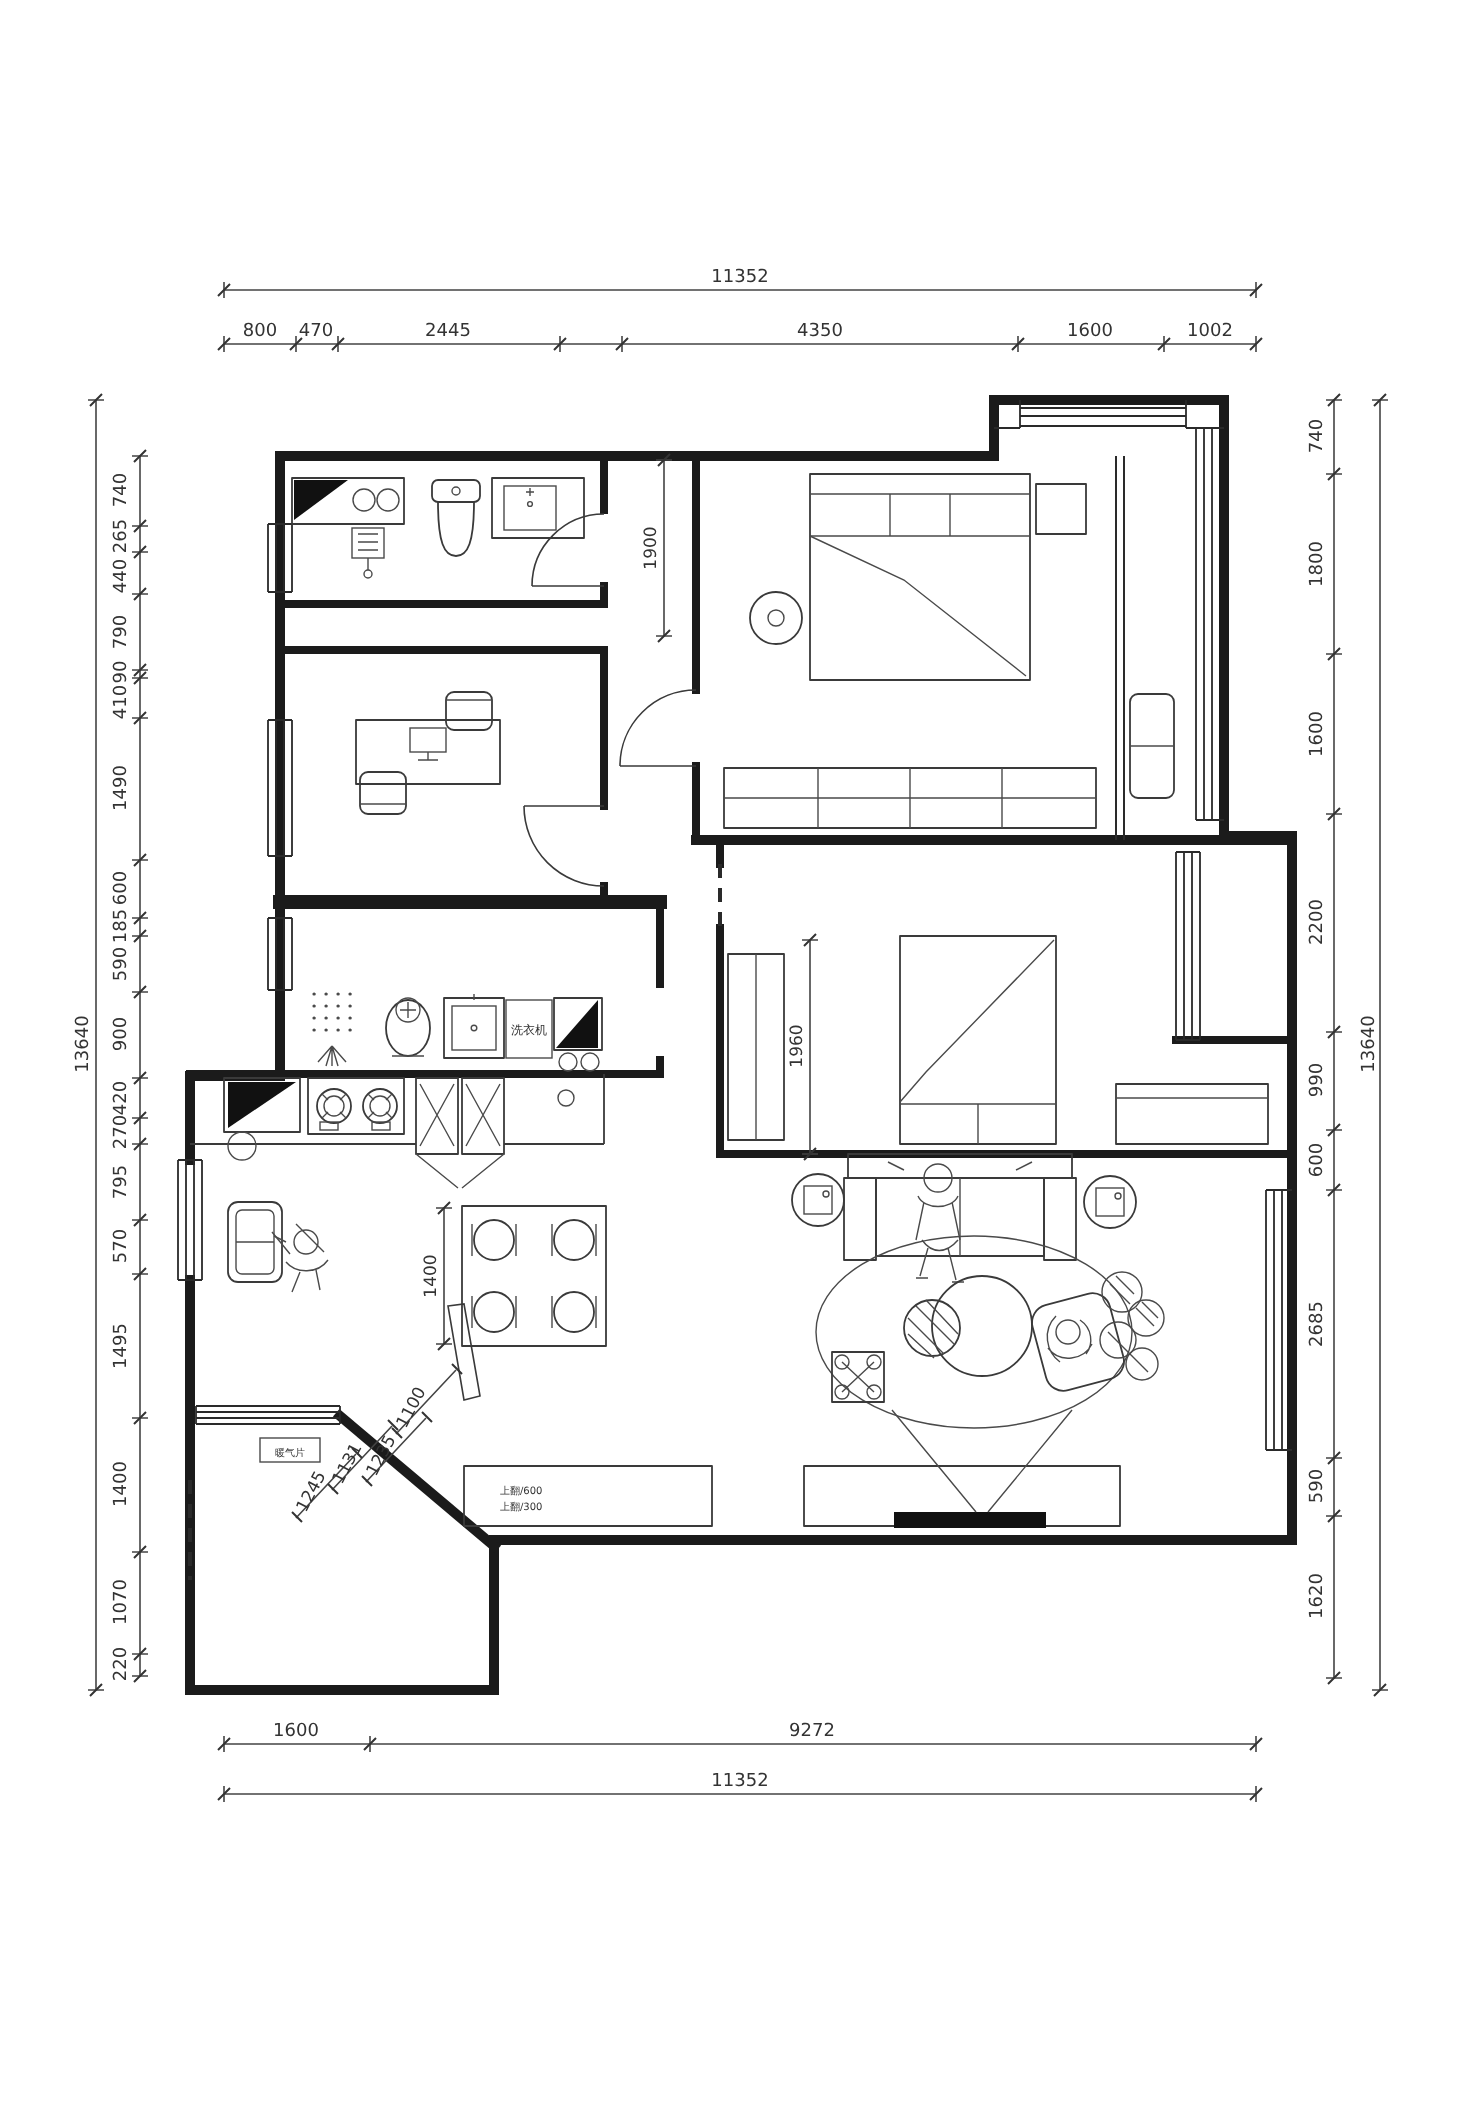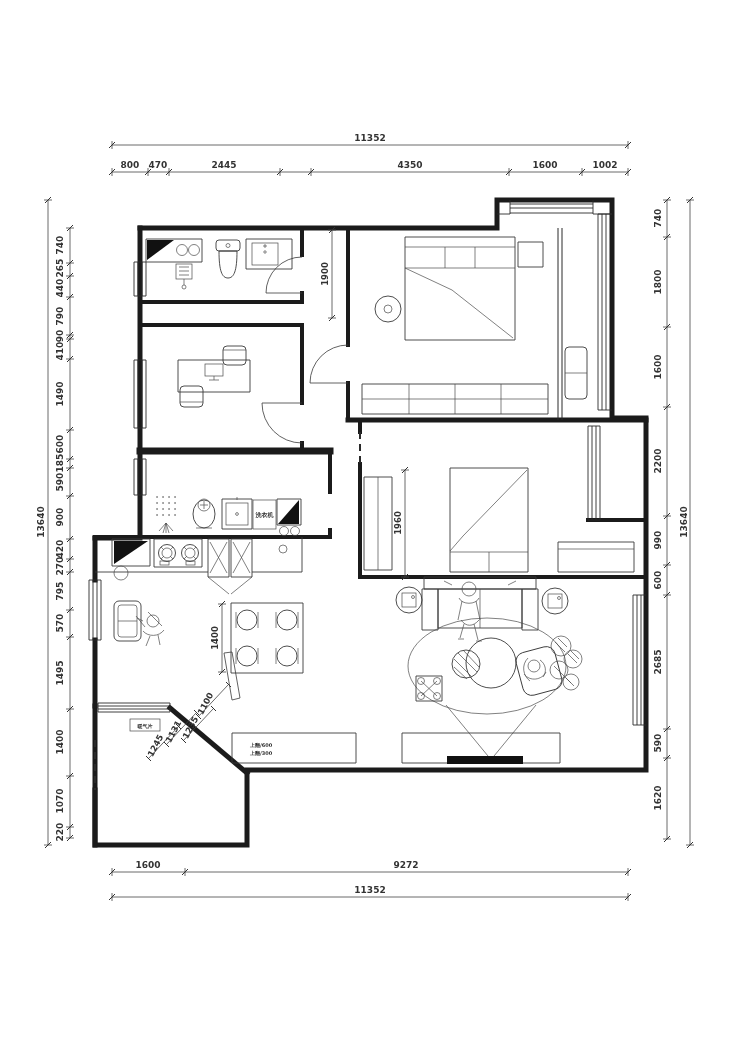--- a/index.html
+++ b/index.html
@@ -1,16 +1,16 @@
 <!DOCTYPE html>
 <html><head>
 <meta charset="utf-8">
 <style>
   html,body{margin:0;padding:0;background:#ffffff;}
-  .page{position:relative;width:740px;height:904px;background:#ffffff;overflow:hidden;font-weight:bold;}
+  .page{position:relative;width:740px;height:904px;background:#ffffff;overflow:hidden;}
   svg{display:block;}
   .dim-line{stroke:#444;stroke-width:0.8;fill:none;}
   .tick{stroke:#333;stroke-width:1;fill:none;}
   .wall{stroke:#1b1b1b;stroke-width:5;fill:none;stroke-linecap:square;}
   .wall-in{stroke:#1b1b1b;stroke-width:4;fill:none;stroke-linecap:square;}
   .wall-thin{stroke:#2a2a2a;stroke-width:1;fill:none;}
   .win{stroke:#2a2a2a;stroke-width:0.9;fill:none;}
   .furn{stroke:#3a3a3a;stroke-width:0.9;fill:none;stroke-linejoin:round;}
   .furn-thin{stroke:#4a4a4a;stroke-width:0.7;fill:none;}
   .solid{fill:#111;stroke:none;}

